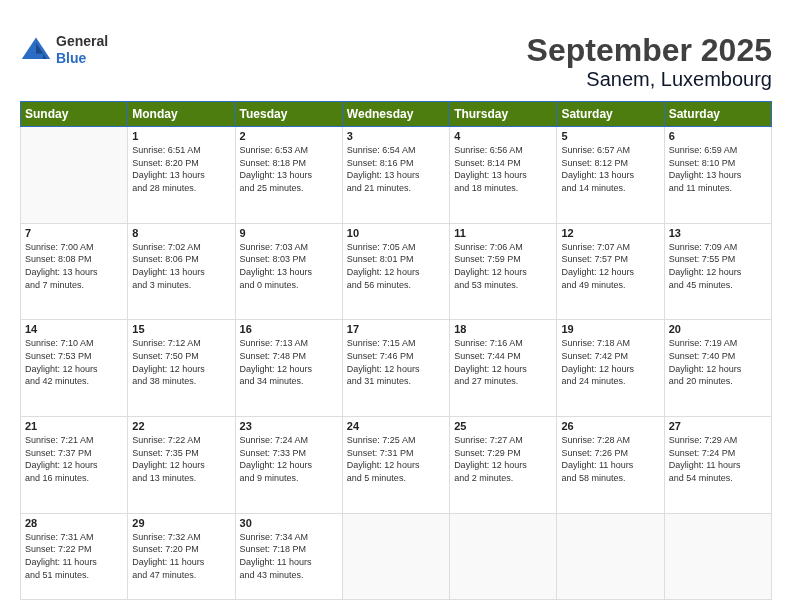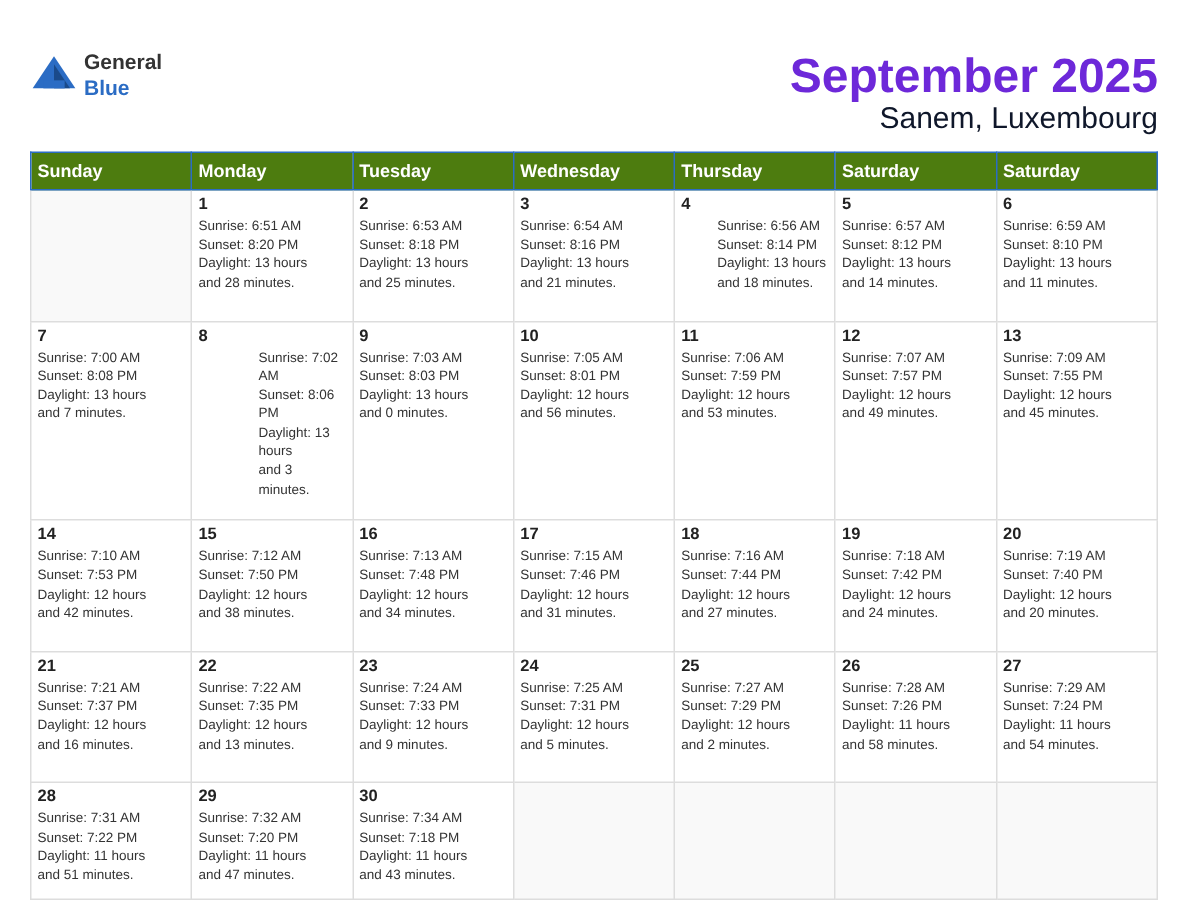--- a/index.html
+++ b/index.html
@@ -31,21 +31,21 @@
     .logo-icon {
       width: 32px;
       height: 32px;
     }
     .title-block {
       text-align: right;
     }
     .main-title {
       font-size: 32px;
       font-weight: bold;
-      color: #6d28d9;
+      color: #404040;
       line-height: 1.1;
     }
     .subtitle {
       font-size: 20px;
       color: #0f172a;
     }
     .calendar {
       flex: 1;
       border: 1px solid #ccc;
       border-collapse: collapse;
@@ -146,21 +146,21 @@
           </td>
           <td>
             <div class="day-number">3</div>
             <div class="day-info" style="white-space: pre-line;">Sunrise: 6:54 AM
 Sunset: 8:16 PM
 Daylight: 13 hours
 and 21 minutes.</div>
           </td>
           <td>
             <div class="day-number">4</div>
-            <div class="day-info" style="white-space: pre-line; margin-left: 24px;">Sunrise: 6:56 AM
+            <div class="day-info" style="white-space: pre-line;">Sunrise: 6:56 AM
 Sunset: 8:14 PM
 Daylight: 13 hours
 and 18 minutes.</div>
           </td>
           <td>
             <div class="day-number">5</div>
             <div class="day-info" style="white-space: pre-line;">Sunrise: 6:57 AM
 Sunset: 8:12 PM
 Daylight: 13 hours
 and 14 minutes.</div>
@@ -176,21 +176,21 @@
         <tr class="week-row">
           <td>
             <div class="day-number">7</div>
             <div class="day-info" style="white-space: pre-line;">Sunrise: 7:00 AM
 Sunset: 8:08 PM
 Daylight: 13 hours
 and 7 minutes.</div>
           </td>
           <td>
             <div class="day-number">8</div>
-            <div class="day-info" style="white-space: pre-line; margin-left: 40px;">Sunrise: 7:02 AM
+            <div class="day-info" style="white-space: pre-line;">Sunrise: 7:02 AM
 Sunset: 8:06 PM
 Daylight: 13 hours
 and 3 minutes.</div>
           </td>
           <td>
             <div class="day-number">9</div>
             <div class="day-info" style="white-space: pre-line;">Sunrise: 7:03 AM
 Sunset: 8:03 PM
 Daylight: 13 hours
 and 0 minutes.</div>

